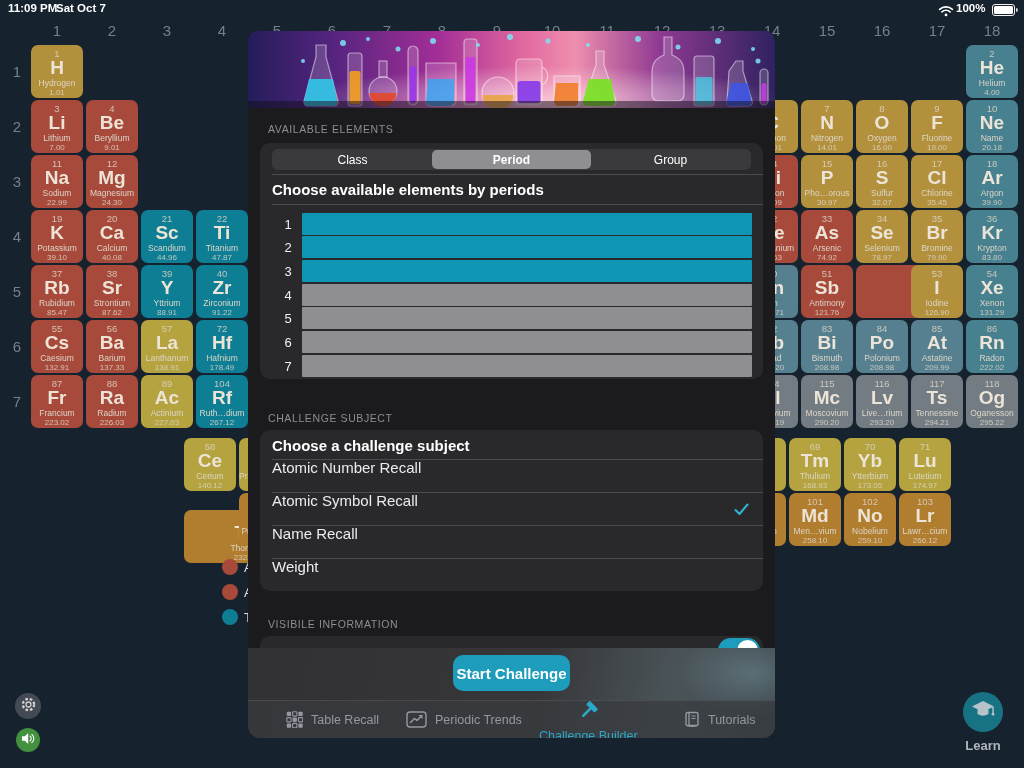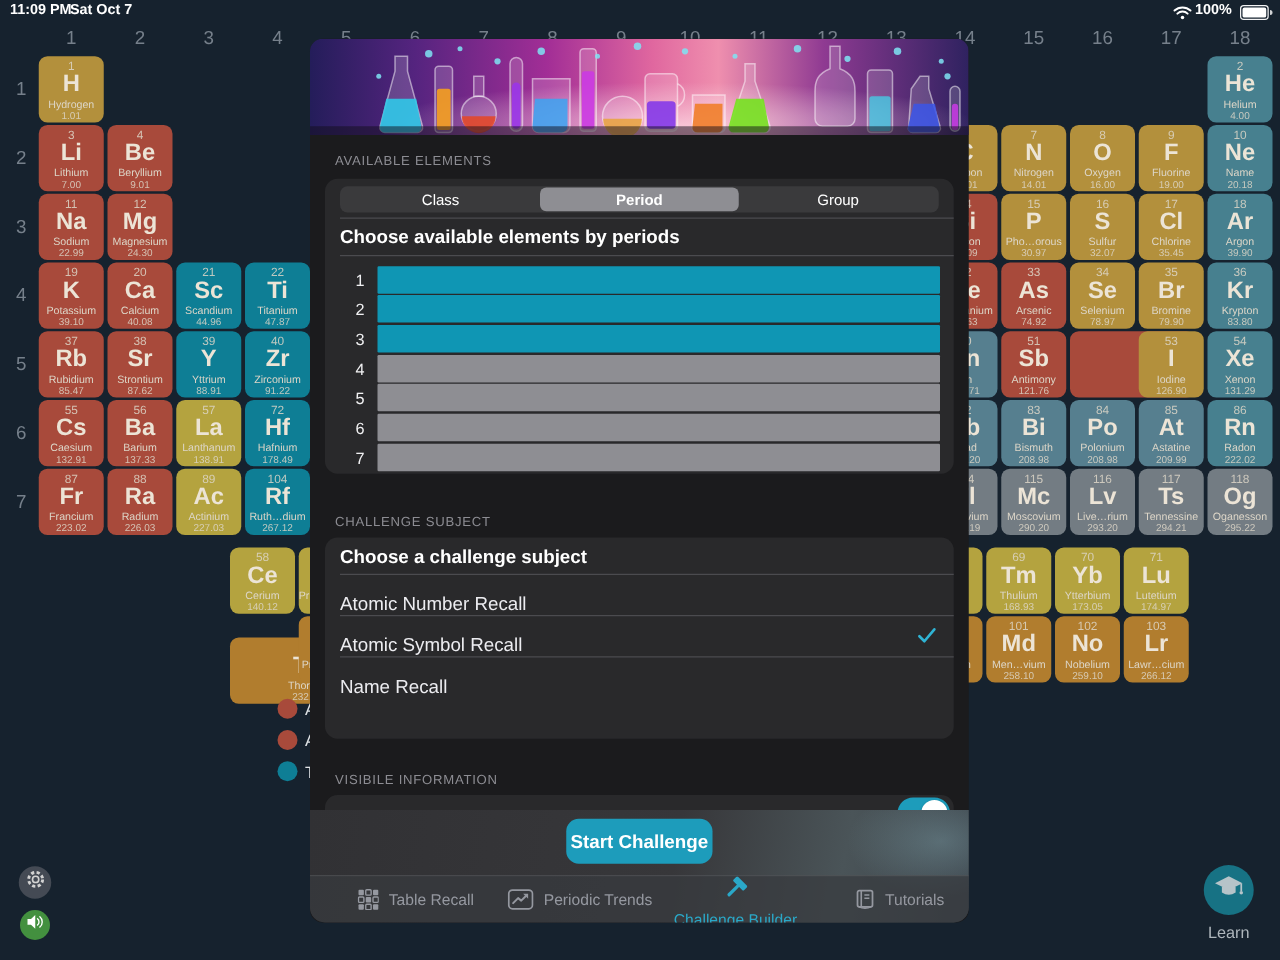--- a/index.html
+++ b/index.html
@@ -43,21 +43,21 @@
   .seg-btn{flex:1;display:flex;align-items:center;justify-content:center;
     font-size:12px;color:#fff;border-radius:5px;cursor:default;}
   .seg-btn.selected{background:#8e8e93;font-weight:bold;}
   .hdiv{position:absolute;left:12px;right:0;height:1px;background:rgba(110,110,116,.5);}
   .panel-header{position:absolute;left:12px;font-size:15px;font-weight:bold;color:#fff;}
   .prow-label{position:absolute;left:18px;width:20px;text-align:center;font-size:13px;color:#f0f0f2;}
   .prow-bar{position:absolute;left:42px;right:11px;border-radius:1px;}
   #panel-subject{top:399px;height:161px;}
   .subj-header{position:absolute;left:12px;top:7px;font-size:15px;font-weight:bold;color:#fff;}
   .subj-rows{position:absolute;left:0;right:0;top:29px;}
-  .subj-row{position:relative;height:33px;display:flex;align-items:flex-end;}
+  .subj-row{position:relative;height:33px;display:flex;align-items:flex-start;}
   .subj-row .lbl{margin-left:12px;font-size:15px;color:#ececf0;}
   .subj-row .sep{position:absolute;left:12px;right:0;top:0;height:1px;background:rgba(110,110,116,.5);}
   .subj-row .check{position:absolute;right:14px;top:10px;}
   #panel-visible{top:605px;height:80px;border-radius:10px;}
   .toggle{position:absolute;left:458px;top:2px;width:42px;height:25px;border-radius:13px;background:#1d9cbb;}
   .toggle .knob{position:absolute;right:2px;top:2px;width:21px;height:21px;border-radius:50%;background:#fff;
     box-shadow:0 1px 2px rgba(0,0,0,.4);}
   
   #overlay{position:absolute;left:248px;top:648px;width:527px;height:90px;z-index:20;
     background:linear-gradient(100deg,#313134 0%,#37373a 55%,#4a5458 80%,#3c444b 100%);
@@ -73,21 +73,21 @@
   .tab-item .tlabel{font-size:12.5px;color:#9598a0;}
   .tab-item.active .tlabel{color:#2aa8c8;}
   
   .gear-btn{position:absolute;left:15px;top:693px;width:26px;height:26px;border-radius:50%;z-index:30;
     background:rgba(125,125,130,.45);display:flex;align-items:center;justify-content:center;}
   .sound-btn{position:absolute;left:16px;top:728px;width:24px;height:24px;border-radius:50%;z-index:30;
     background:#43903f;display:flex;align-items:center;justify-content:center;}
   .learn-btn{position:absolute;left:963px;top:692px;width:40px;height:40px;border-radius:50%;z-index:30;
     background:#177284;display:flex;align-items:center;justify-content:center;}
   .learn-label{position:absolute;left:952px;top:738px;width:62px;text-align:center;z-index:30;
-    font-size:13px;color:#aeb6bc;}
+    font-size:13px;color:#aeb6bc;font-weight:bold;}
 </style>
 </head>
 <body>
 
 <div id="screen">
 
   <div id="table-layer">
       <div class="col-header" style="left: 31px;">1</div>
       <div class="col-header" style="left: 86px;">2</div>
       <div class="col-header" style="left: 141px;">3</div>
@@ -643,20 +643,24 @@
             <span class="sep"></span>
             <span class="lbl">Atomic Symbol Recall</span>
             <span class="check"><svg width="15" height="13" viewBox="0 0 15 13">
                 <polyline points="1.5,7 5.5,11 13.5,1.5" fill="none" stroke="#2fb3d4" stroke-width="2.1" stroke-linecap="round" stroke-linejoin="round"></polyline>
               </svg></span>
           </div>
           <div class="subj-row">
             <span class="sep"></span>
             <span class="lbl">Name Recall</span>
           </div>
+          <div class="subj-row">
+            <span class="sep"></span>
+            <span class="lbl">Weight</span>
+          </div>
         </div>
     </div>
 
     <div class="section-label" style="top:587px">VISIBILE INFORMATION</div>
 
     <div class="panel" id="panel-visible">
       <div class="toggle">
           <span class="knob"></span>
         </div>
     </div>

